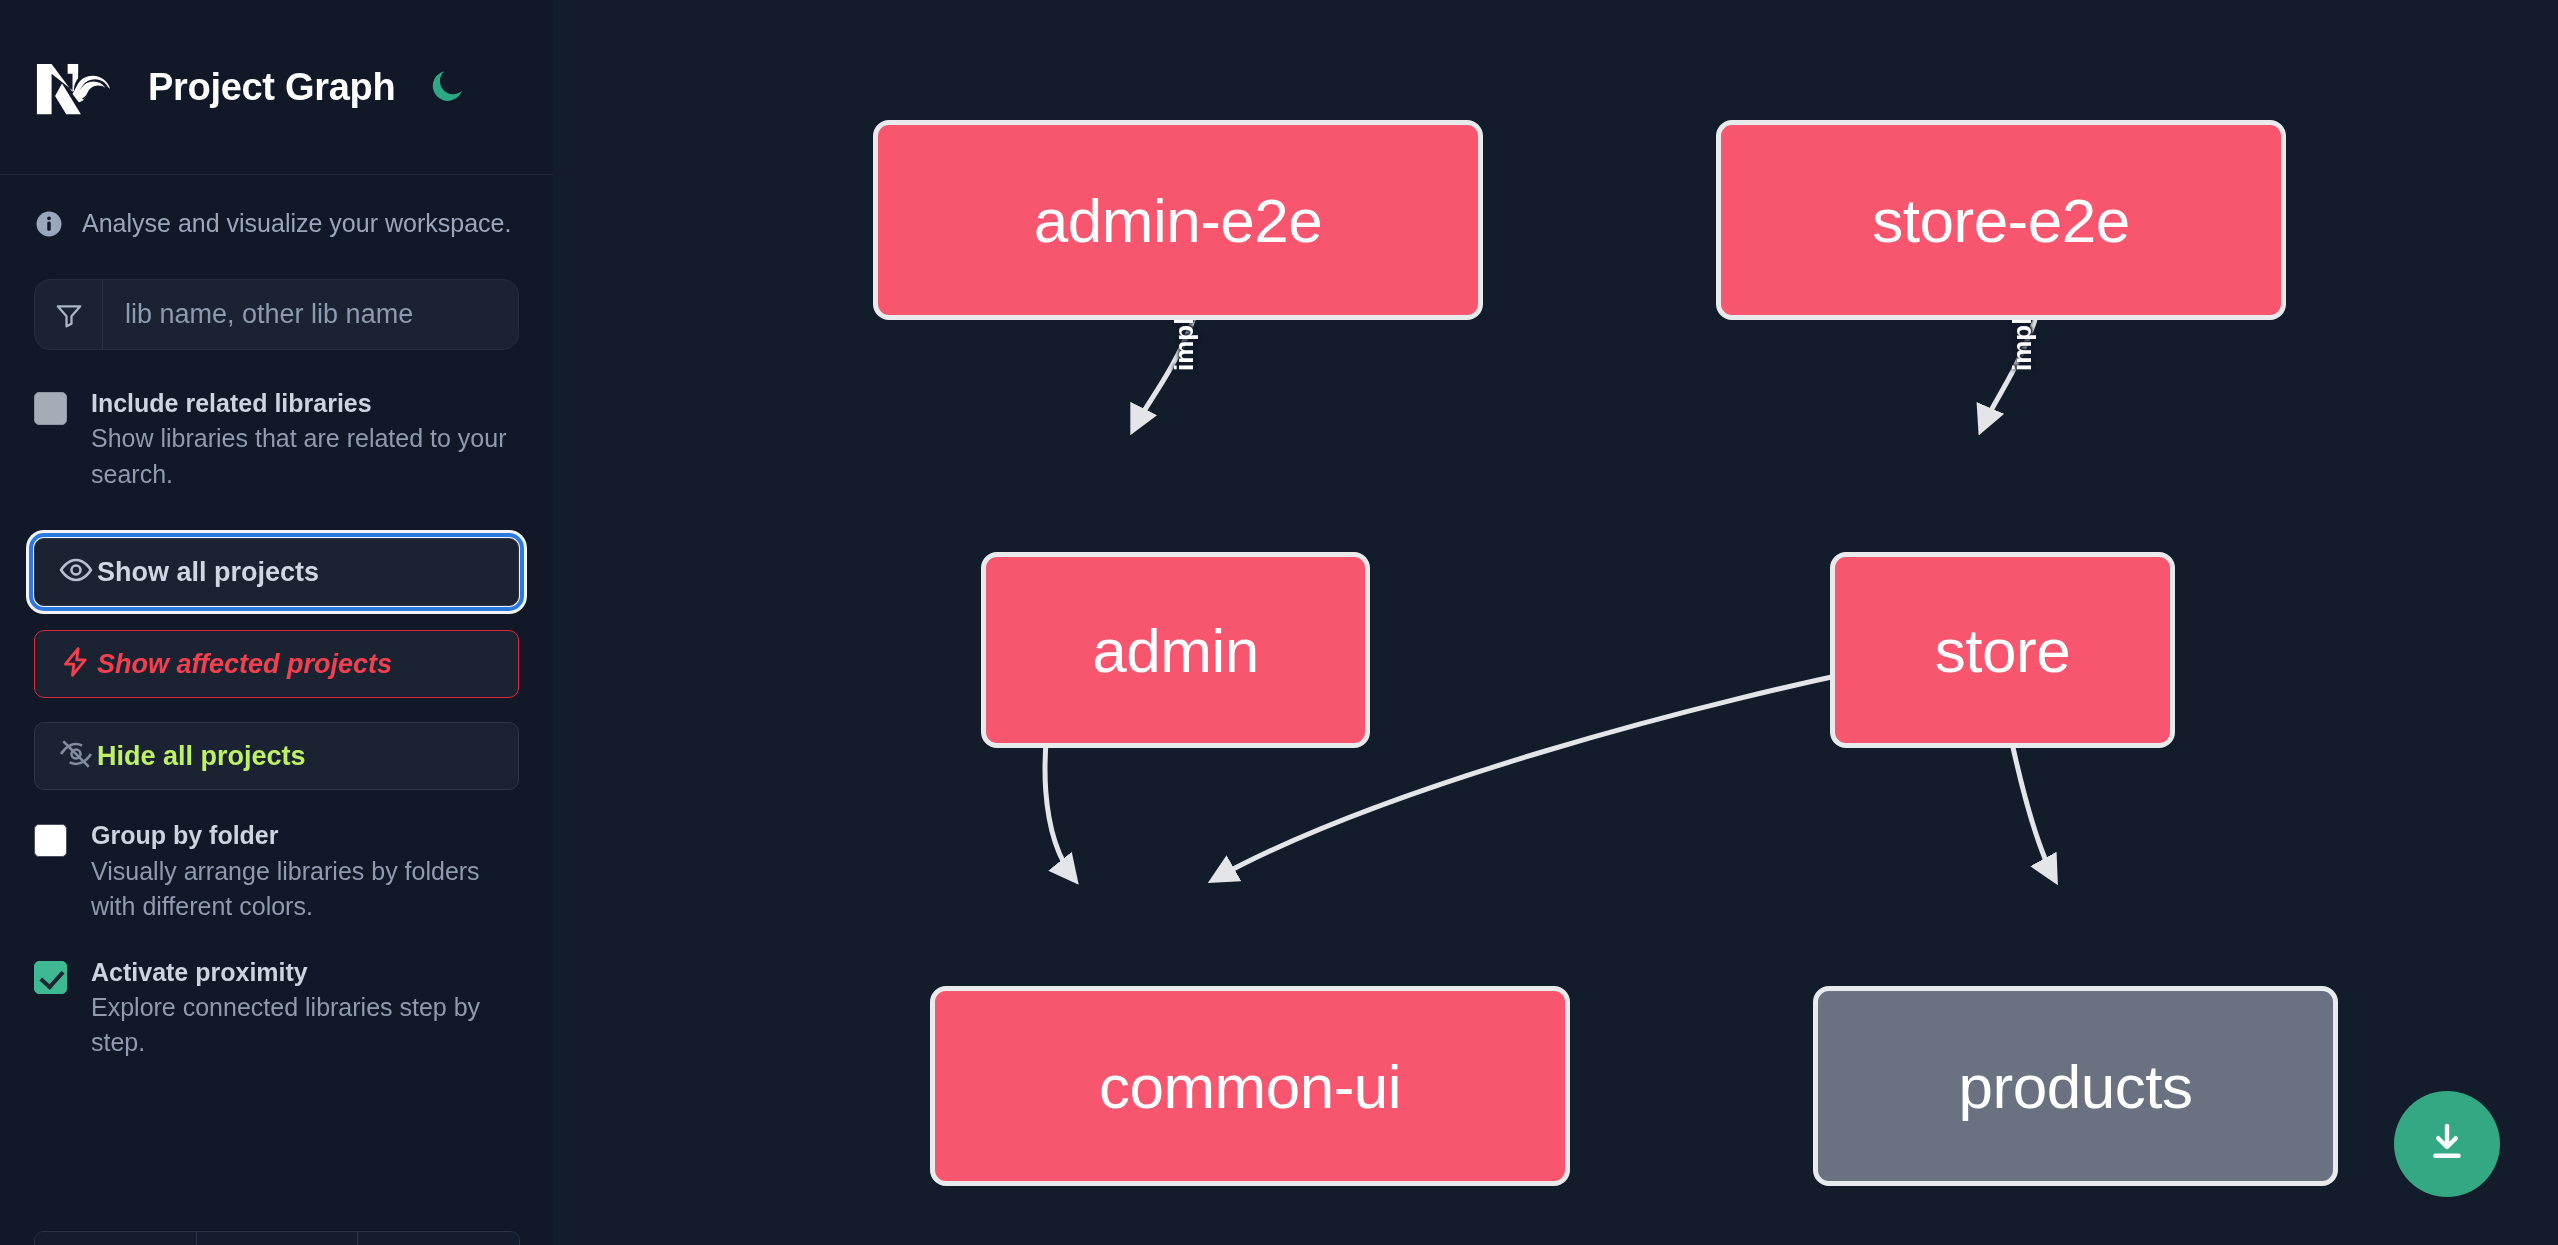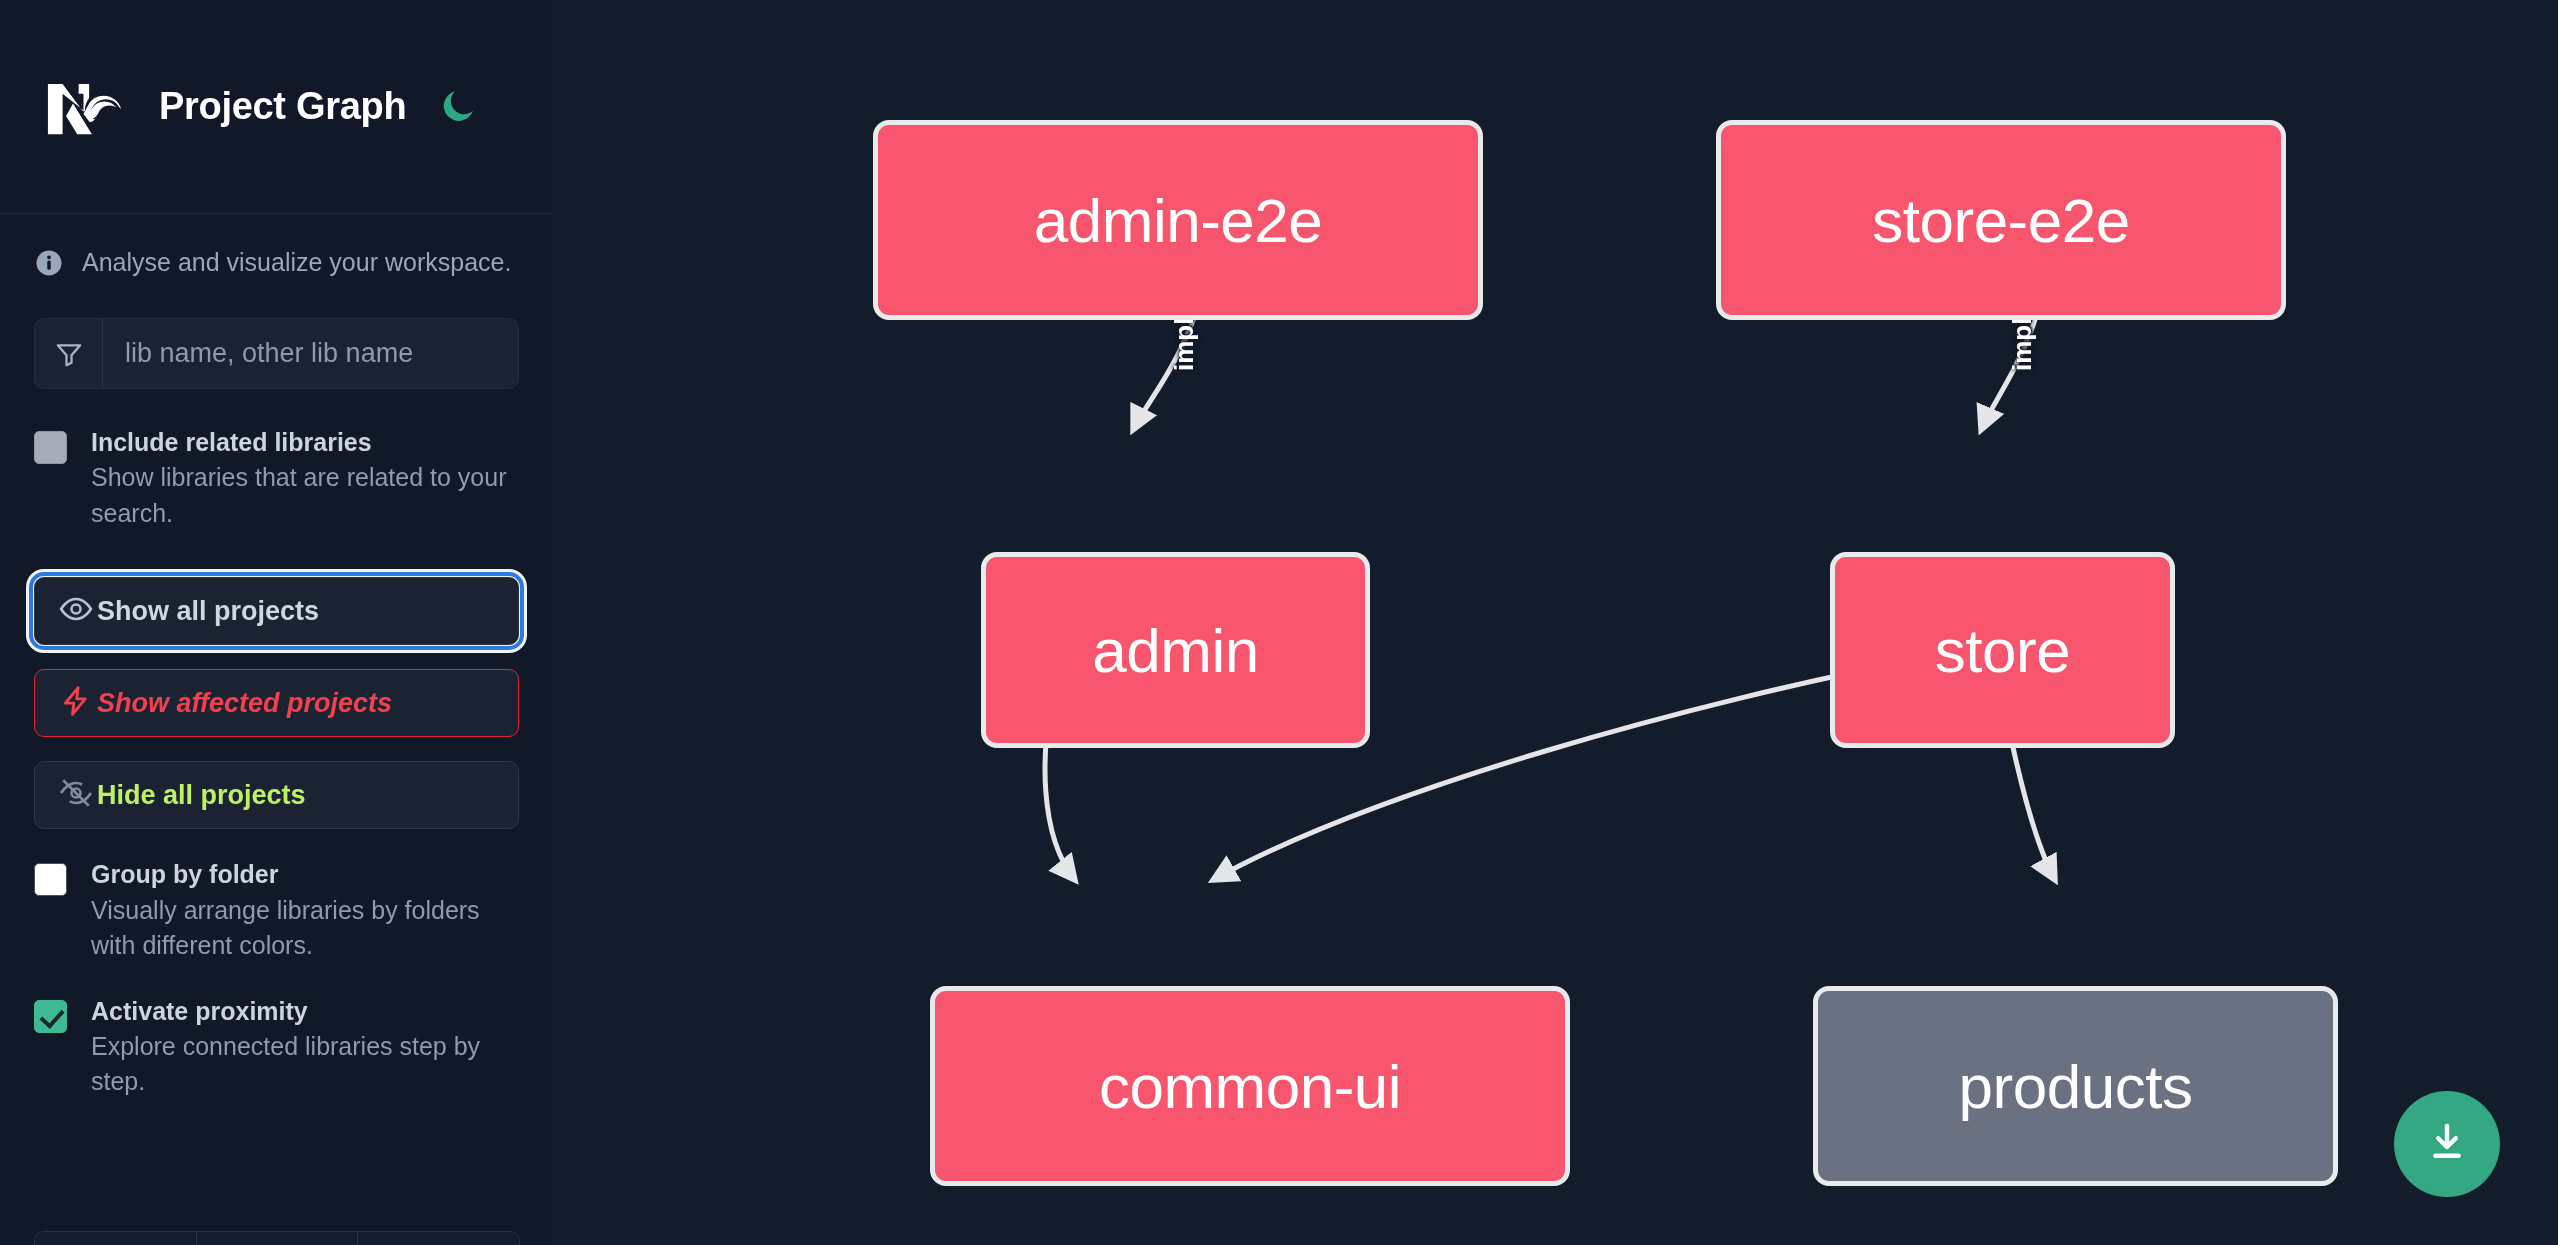--- a/index.html
+++ b/index.html
@@ -14,24 +14,24 @@
 
   
   .sidebar {
     position: relative;
     width: 553px; height: 1245px;
     background: #111827;
     flex: 0 0 553px;
     overflow: hidden;
   }
   .sidebar-header {
-    height: 214px;
+    height: 175px;
     display: flex;
     align-items: center;
-    padding: 0 45px;
+    padding: 0 34px;
     border-bottom: 1px solid #1f2a3c;
     gap: 0;
   }
   .nx-logo { width: 84px; height: 60px; flex: 0 0 84px; }
   .app-title {
     font-size: 38px;
     font-weight: 700;
     color: #ffffff;
     margin-left: 30px;
     letter-spacing: -0.3px;
@@ -55,21 +55,21 @@
   .info-icon { width: 30px; height: 30px; flex: 0 0 30px; }
   .tagline-text {
     font-size: 25px; color: #9aa7bb; white-space: nowrap;
   }
 
   .search-wrap {
     display: flex; align-items: center;
     height: 71px;
     background: #1b2333;
     border: 1px solid #232d40;
-    border-radius: 10px;
+    border-radius: 16px;
     overflow: hidden;
     margin-top: 8px;
   }
   .search-icon-box {
     width: 68px; height: 100%;
     display: flex; align-items: center; justify-content: center;
     border-right: 1px solid #2a3446;
     flex: 0 0 68px;
   }
   .search-input {

